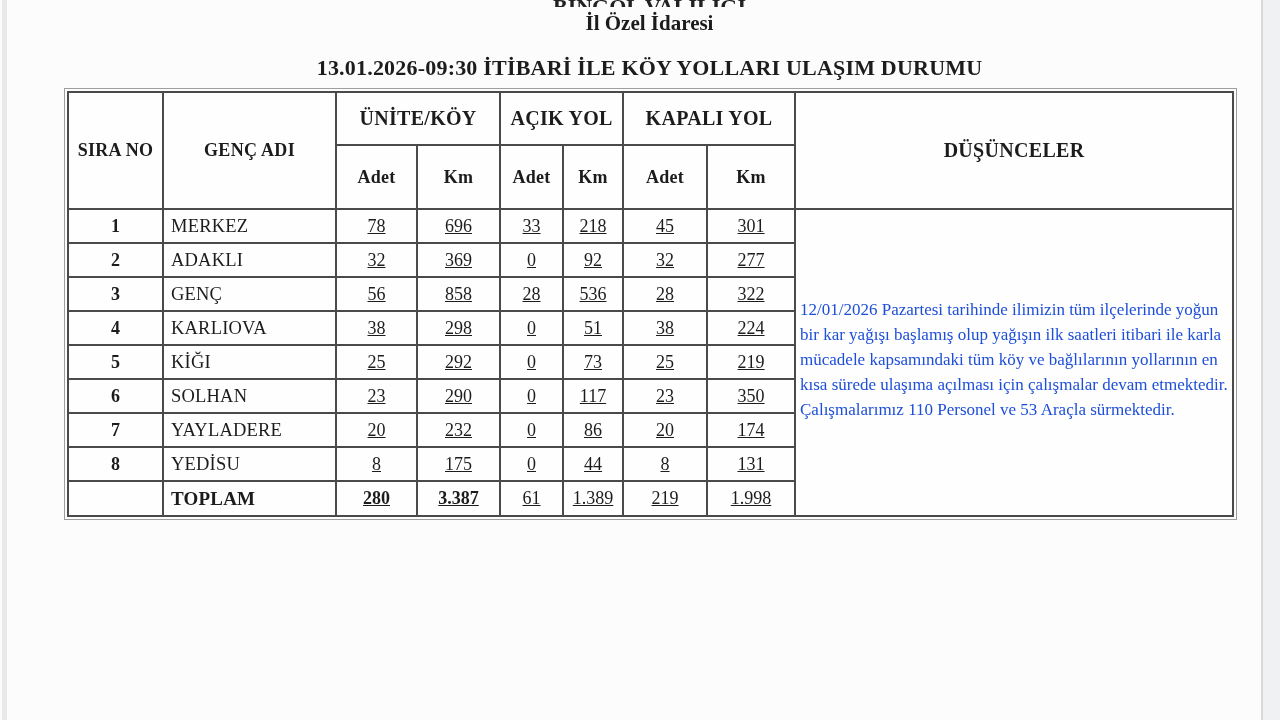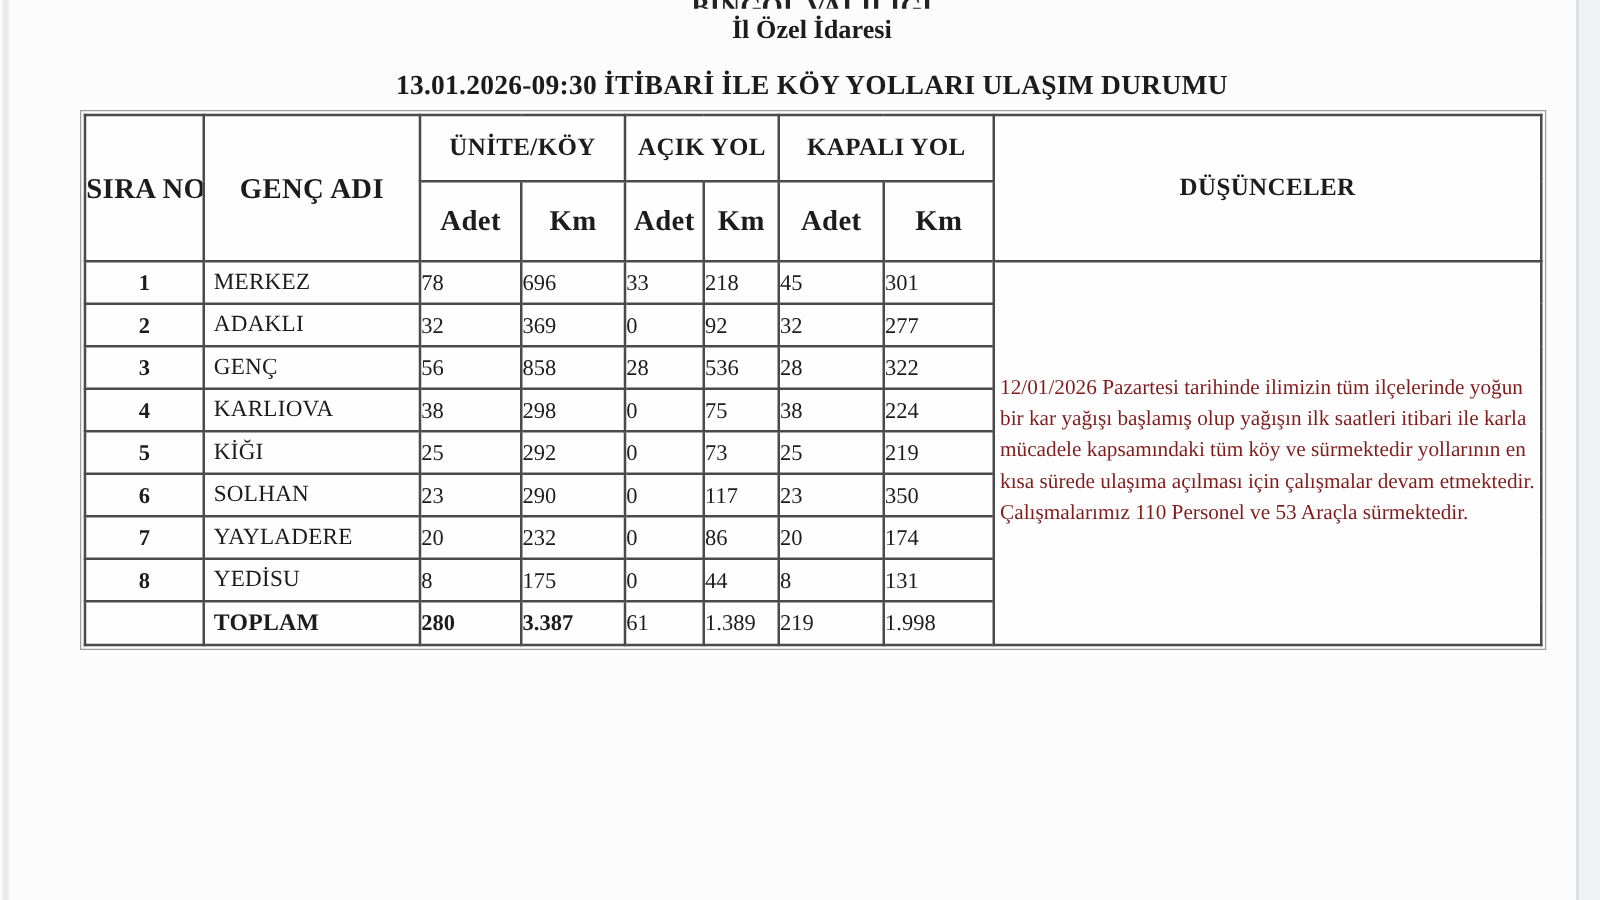--- a/index.html
+++ b/index.html
@@ -52,40 +52,40 @@
   table.roads th, table.roads td {
     border: 2px solid #4a4a4a;
     overflow: hidden;
     white-space: nowrap;
   }
   tr.h1 { height: 53px; }
   tr.h2 { height: 64px; }
   tr.data-row { height: 34px; }
   tr.total-row { height: 35px; margin-top: 20px; }
   th.hdr {
-    font-weight: bold; font-size: 23px; text-align: center;
+    font-weight: bold; font-size: 18px; text-align: center;
     letter-spacing: 0.3px;
   }
   th.group { font-size: 20px; }
-  td.num { font-size: 18px; text-align: left; }
+  td.num { font-size: 18px; text-align: center; text-decoration: underline; }
   td.sira { font-size: 18px; font-weight: bold; text-align: center; }
   td.district {
     font-size: 18.5px; text-align: left; padding-left: 7px;
     letter-spacing: 0.2px;
   }
   tr.total-row td.district { font-weight: bold; font-size: 19px; }
   tr.total-row td.bold-num { font-weight: bold; }
   td.remarks {
     vertical-align: middle;
     white-space: normal;
     padding: 0 2px 6px 4px;
   }
   .remark-line {
     font-size: 17px; line-height: 25px; text-align: left;
-    white-space: nowrap; color: #7f1d1d;
+    white-space: nowrap; color: #1d4ed8;
   }
 </style>
 </head>
 <body>
 
 <div class="scan-edge-left"></div>
 <div class="scan-edge-right"></div>
 
 <div class="sheet">
   <div class="titles">
@@ -132,21 +132,21 @@
         <td class="district">MERKEZ</td>
         <td class="num">78</td>
         <td class="num">696</td>
         <td class="num">33</td>
         <td class="num">218</td>
         <td class="num">45</td>
         <td class="num">301</td>
         <td class="remarks" rowspan="9">
           <div class="remark-line">12/01/2026 Pazartesi tarihinde ilimizin tüm ilçelerinde yoğun</div>
           <div class="remark-line">bir kar yağışı başlamış olup yağışın ilk saatleri itibari ile karla</div>
-          <div class="remark-line">mücadele kapsamındaki tüm köy ve sürmektedir yollarının en</div>
+          <div class="remark-line">mücadele kapsamındaki tüm köy ve bağlılarının yollarının en</div>
           <div class="remark-line">kısa sürede ulaşıma açılması için çalışmalar devam etmektedir.</div>
           <div class="remark-line">Çalışmalarımız 110 Personel ve 53 Araçla sürmektedir.</div>
         </td>
       </tr>
       <tr class="data-row">
         <td class="sira">2</td>
         <td class="district">ADAKLI</td>
         <td class="num">32</td>
         <td class="num">369</td>
         <td class="num">0</td>
@@ -163,21 +163,21 @@
         <td class="num">536</td>
         <td class="num">28</td>
         <td class="num">322</td>
       </tr>
       <tr class="data-row">
         <td class="sira">4</td>
         <td class="district">KARLIOVA</td>
         <td class="num">38</td>
         <td class="num">298</td>
         <td class="num">0</td>
-        <td class="num">75</td>
+        <td class="num">51</td>
         <td class="num">38</td>
         <td class="num">224</td>
       </tr>
       <tr class="data-row">
         <td class="sira">5</td>
         <td class="district">KİĞI</td>
         <td class="num">25</td>
         <td class="num">292</td>
         <td class="num">0</td>
         <td class="num">73</td>

